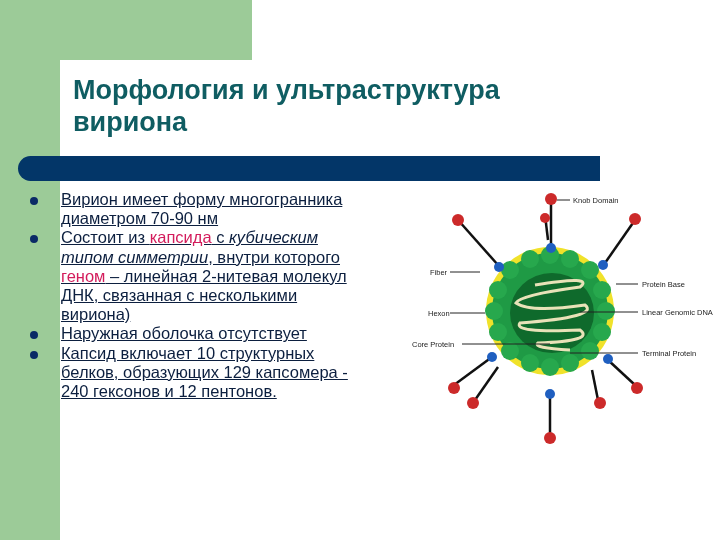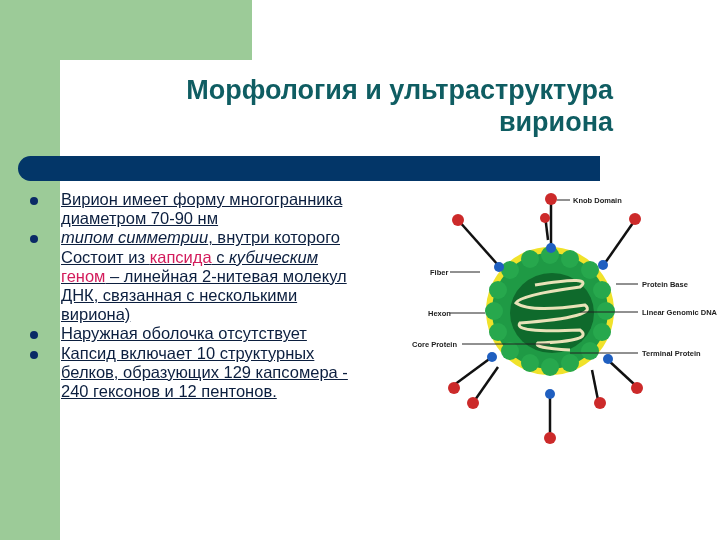--- a/index.html
+++ b/index.html
@@ -5,39 +5,39 @@
   * { margin: 0; padding: 0; box-sizing: border-box; }
   html, body { width: 720px; height: 540px; overflow: hidden; background: #ffffff; }
   body { position: relative; font-family: "Liberation Sans", sans-serif; }
 
   .green-side { position: absolute; left: 0; top: 0; width: 60px; height: 540px; background: #9ccb98; }
   .green-top { position: absolute; left: 0; top: 0; width: 252px; height: 60px; background: #9ccb98; }
   .card { position: absolute; left: 60px; top: 60px; width: 660px; height: 480px; background: #fff; border-top-left-radius: 22px; }
 
   .title {
     position: absolute; left: 73px; top: 74px; width: 540px;
-    color: #0f5d62; font-weight: bold; font-size: 27px; line-height: 32px; text-align: right;
+    color: #0f5d62; font-weight: bold; font-size: 27px; line-height: 32px;
   }
 
   .bar {
     position: absolute; left: 18px; top: 156px; width: 582px; height: 25px;
     background: #033668; border-top-left-radius: 13px; border-bottom-left-radius: 13px;
   }
 
   .bullets { position: absolute; left: 30px; top: 190px; width: 380px; }
   .bullet { position: relative; padding-left: 31px; font-size: 16.5px; line-height: 19.2px; color: #0c1f3f; }
   .bullet .dot {
     position: absolute; left: 0; top: 7px; width: 8px; height: 8px; border-radius: 50%; background: #0a2a66;
   }
   .bullet .line { display: block; white-space: nowrap; text-decoration: underline; }
   .hl { color: #d31c5c; }
   .it { font-style: italic; }
 
   .diagram { position: absolute; left: 420px; top: 185px; width: 300px; height: 285px; }
-  .lbl { position: absolute; font-size: 7.5px; font-weight: bold; color: #222; white-space: nowrap; }
+  .lbl { position: absolute; font-size: 7.5px; font-weight: normal; color: #222; white-space: nowrap; }
 </style>
 </head>
 <body>
 
 <div class="green-side"></div>
 <div class="green-top"></div>
 <div class="card"></div>
 
 <h1 class="title">
   <span style="display:block">Морфология и ультраструктура</span>
@@ -47,22 +47,22 @@
 <div class="bar"></div>
 
 <div class="bullets">
   <div class="bullet">
     <span class="dot"></span>
     <span class="line">Вирион имеет форму многогранника</span>
     <span class="line">диаметром 70-90 нм</span>
   </div>
   <div class="bullet">
     <span class="dot"></span>
+    <span class="line"><span>Состоит из </span><span class="hl">капсида</span><span> с </span><span class="it">кубическим</span></span>
     <span class="line"><span class="it">типом симметрии</span><span>, внутри которого</span></span>
-    <span class="line"><span>Состоит из </span><span class="hl">капсида</span><span> с </span><span class="it">кубическим</span></span>
     <span class="line"><span class="hl">геном</span><span> – линейная 2-нитевая молекул</span></span>
     <span class="line">ДНК, связанная с несколькими</span>
     <span class="line">вириона)</span>
   </div>
   <div class="bullet">
     <span class="dot"></span>
     <span class="line">Наружная оболочка отсутствует</span>
   </div>
   <div class="bullet">
     <span class="dot"></span>

